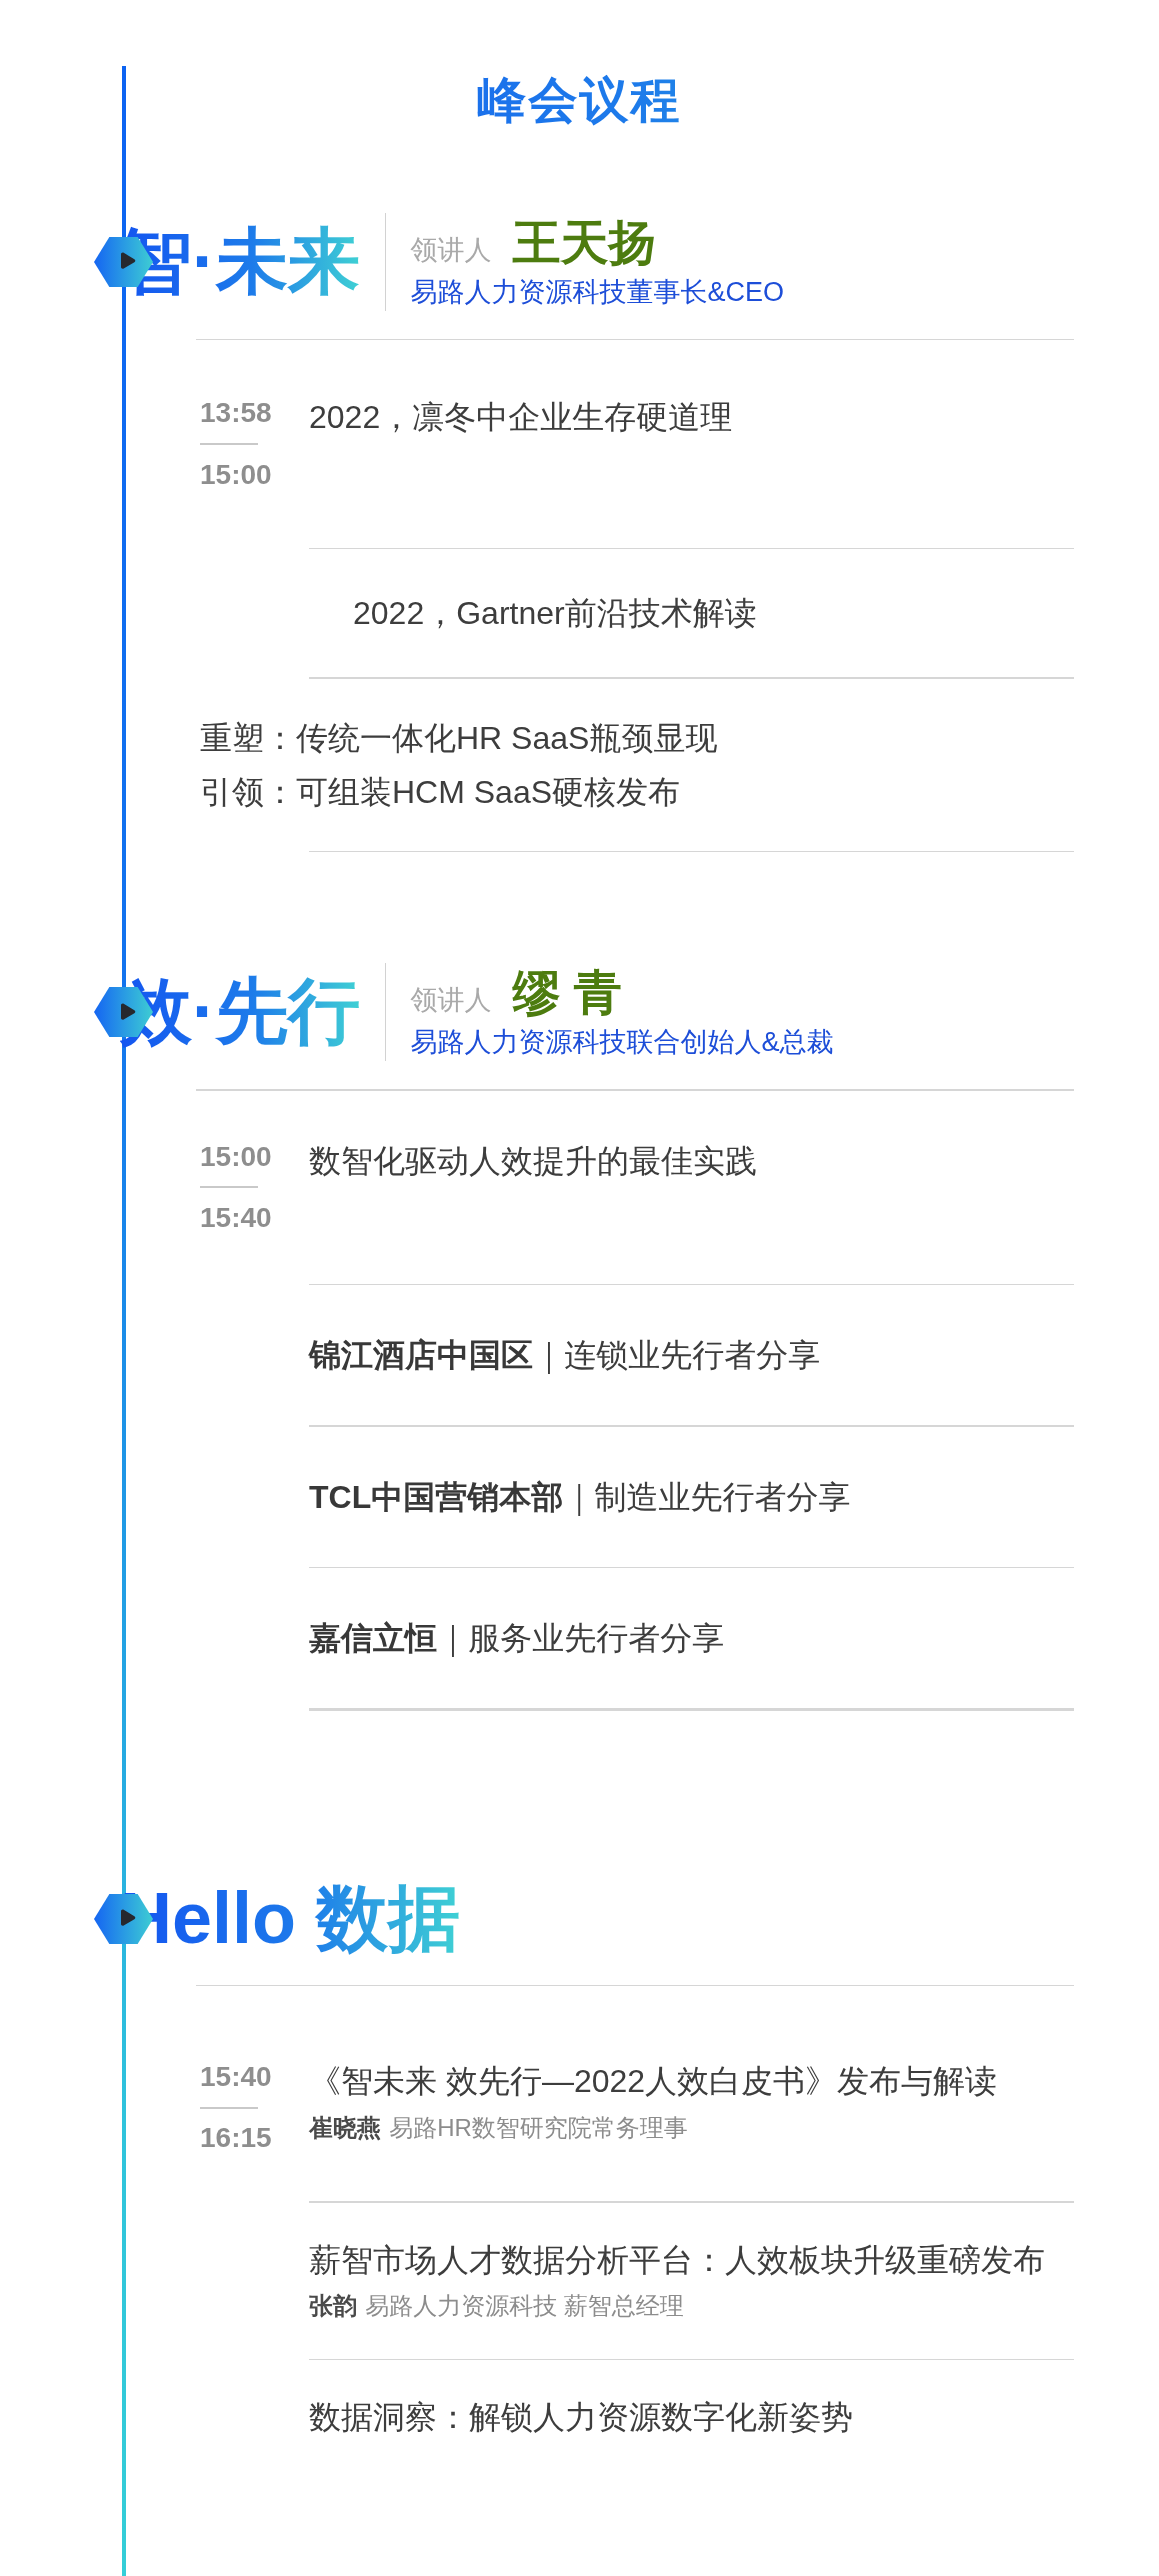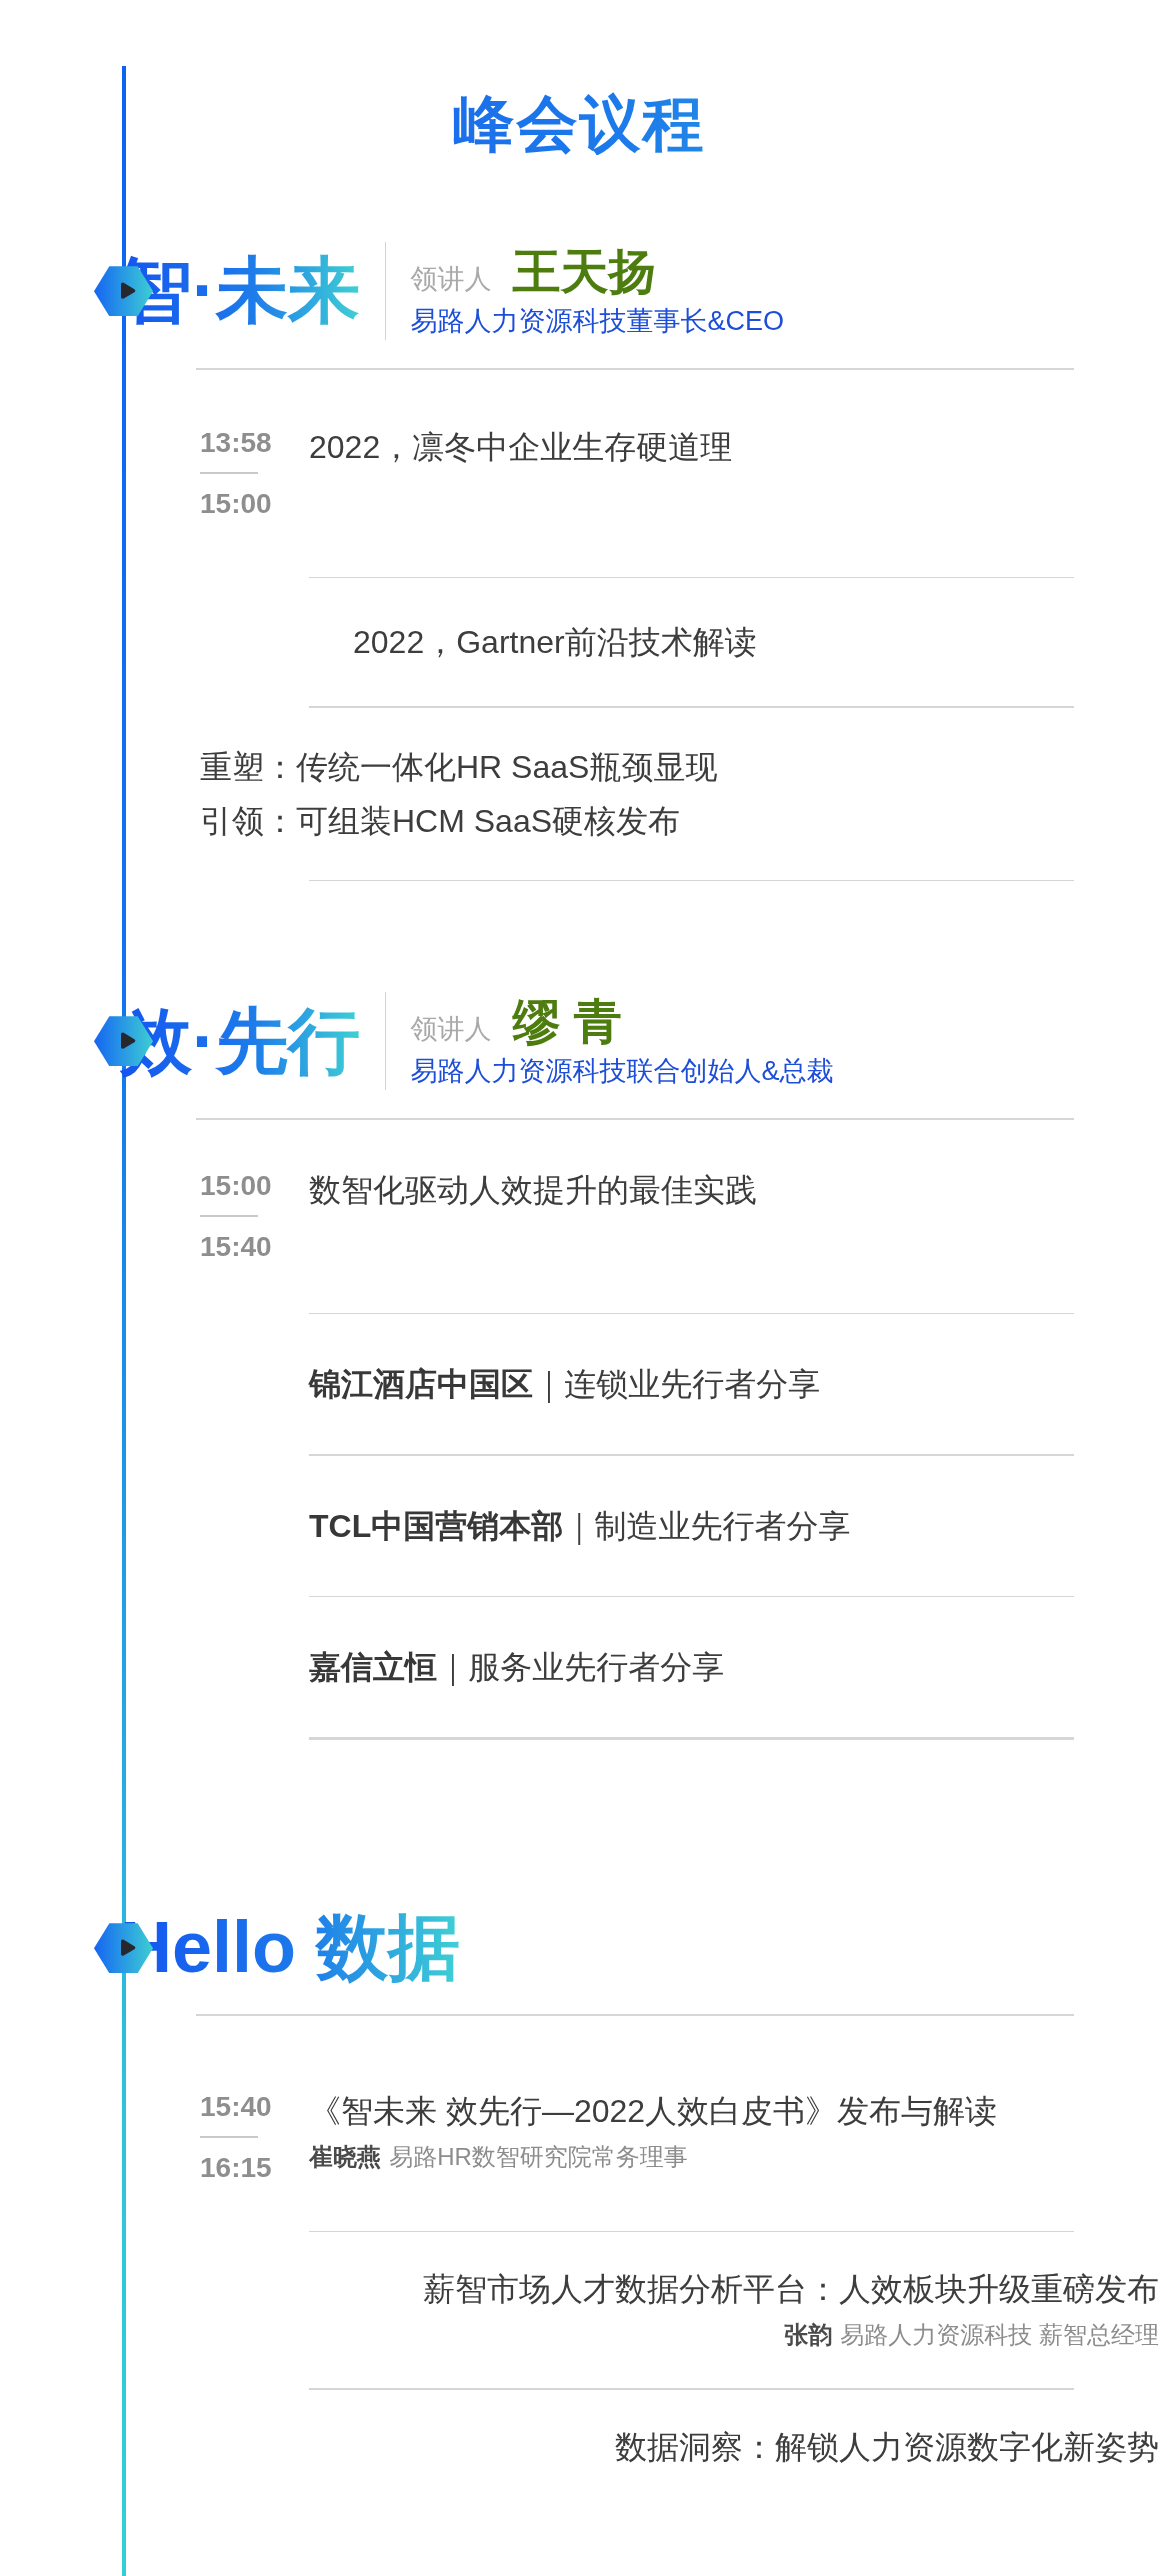--- a/index.html
+++ b/index.html
@@ -14,24 +14,24 @@
   
   .timeline-line{
     position:absolute;
     left:122px; top:66px;
     width:4.1px; height:3018px;
     background:linear-gradient(180deg,#0C63F2 0%,#1273EE 30%,#2FC3DC 68%,#3ADAD2 100%);
   }
   
   .page-title{
     position:relative;
-    margin:17px;
+    margin:0;
     padding-top:76px;
     text-align:center;
-    font-size:61px;
+    font-size:49px;
     font-weight:700;
     line-height:1.02;
     letter-spacing:2.1px;
   }
   .gradient-text{
     background:linear-gradient(90deg,#1455F0 0%,#1D7BEA 55%,#3FD0D4 100%);
     -webkit-background-clip:text;
     background-clip:text;
     color:transparent;
     -webkit-text-fill-color:transparent;
@@ -91,21 +91,21 @@
   .item-title2{font-size:32px;color:#3D3D3D;font-weight:500;line-height:36px;margin-top:18px;}
   .speaker-line{margin-top:14.4px;font-size:24px;line-height:1.15;}
   .sp-name{font-weight:700;color:#4A4A4A;}
   .sp-title{color:#8C8C8C;margin-left:8.2px;}
   
   .pad-a{padding-top:59px;padding-bottom:59px;}  
   .pad-b{padding-top:46px;padding-bottom:46px;gap:44px;}    
   .pad-c{padding-top:41px;padding-bottom:41px;flex-direction:column;}    
   .pad-d{padding-top:52px;padding-bottom:52px;}  
   .pad-e{padding-top:77px;padding-bottom:49px;}   
-  .pad-f{padding-top:39px;padding-bottom:39px;text-align:right;}    
+  .pad-f{padding-top:39px;padding-bottom:39px;}    
 </style>
 </head>
 <body>
 
 <div class="page">
   <div class="timeline-line"></div>
 
   <h1 class="page-title gradient-text">峰会议程</h1>
 
   <section class="sec1">

